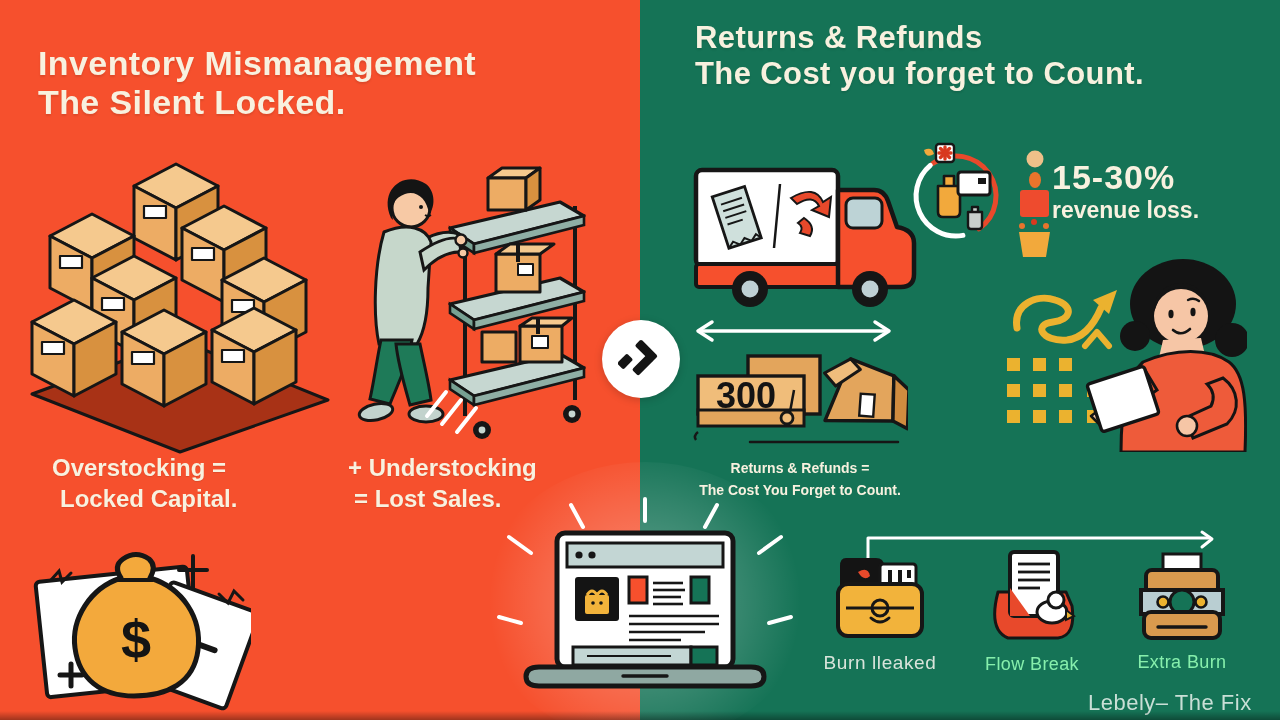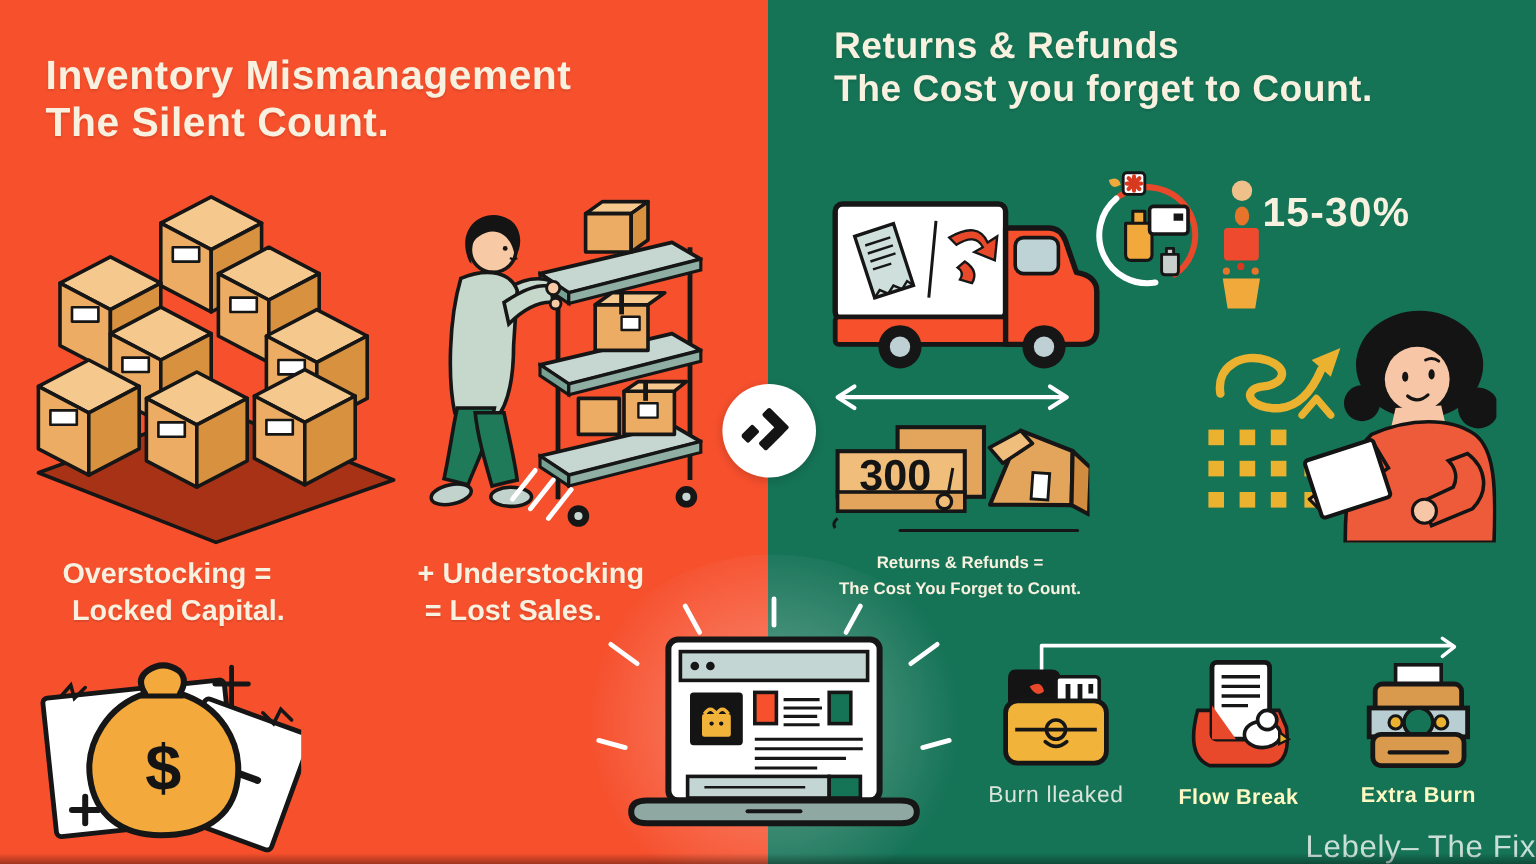--- a/index.html
+++ b/index.html
@@ -13,31 +13,30 @@
   .abs{position:absolute;}
   .title{
     font-weight:800;color:#F8F1DF;line-height:1.16;letter-spacing:.4px;
     text-shadow:0 2px 2px rgba(0,0,0,0.10);
   }
   .title.l{font-size:34px;}
   .title.r{font-size:31px;}
   .caption{
     font-weight:800;color:#F8F1DF;font-size:24px;line-height:1.3;
     text-shadow:0 1px 1px rgba(0,0,0,0.10);
-    margin-top:11px;
   }
   .small-caption{
     font-weight:700;color:#F8F1DF;font-size:14px;line-height:1.55;text-align:center;
   }
   .stat-value{font-weight:700;color:#F8F1DF;font-size:34px;letter-spacing:1px;}
   .stat-caption{font-weight:800;color:#F8F1DF;font-size:23px;}
   .cost-item{position:absolute;width:150px;text-align:center;}
-  .cost-label{font-weight:700;color:#fef9c3;font-size:18px;margin-top:10px;letter-spacing:.4px;}
+  .cost-label{font-weight:400;color:#86efac;font-size:18px;margin-top:10px;letter-spacing:.4px;}
   .cost-label.thin{font-weight:400;color:#D9E4DB;font-size:19px;letter-spacing:.6px;}
-  .brand{font-weight:300;color:#C9DFD6;font-size:26px;letter-spacing:.5px;}
+  .brand{font-weight:300;color:#C9DFD6;font-size:22px;letter-spacing:.5px;}
   .badge{
     position:absolute;left:602px;top:320px;width:78px;height:78px;border-radius:50%;
     background:#FFFFFF;box-shadow:0 2px 8px rgba(0,0,0,0.18);
     display:flex;align-items:center;justify-content:center;
   }
   .glow{
     position:absolute;left:480px;top:462px;width:330px;height:280px;border-radius:50%;
     background:radial-gradient(circle, rgba(255,255,255,0.35) 0%, rgba(255,255,255,0.12) 48%, rgba(255,255,255,0) 72%);
     pointer-events:none;
   }
@@ -49,21 +48,21 @@
 </style>
 </head>
 <body>
 
 <div class="canvas">
   <div class="panel left"></div>
   <div class="panel right"></div>
 
   <div class="abs title l" style="left:38px;top:24px;margin-top:20px;">
     <div>Inventory Mismanagement</div>
-    <div>The Silent Count.</div>
+    <div>The Silent Locked.</div>
   </div>
 
   <svg class="abs" style="left:26px;top:158px;" width="308" height="298" viewBox="0 0 308 298">
     <defs>
       <g id="ibox" stroke="#161616" stroke-width="3" stroke-linejoin="round">
         <polygon points="0,22 42,0 84,22 42,44" fill="#F5C98E"></polygon>
         <polygon points="0,22 42,44 42,96 0,74" fill="#EDAC64"></polygon>
         <polygon points="42,44 84,22 84,74 42,96" fill="#D8913F"></polygon>
         <rect x="10" y="42" width="22" height="12" fill="#FFFFFF" stroke-width="2.2"></rect>
       </g>
@@ -234,20 +233,21 @@
     <ellipse cx="23" cy="32" rx="6" ry="8" fill="#E8742C"></ellipse>
     <rect x="8" y="42" width="29" height="27" rx="3" fill="#EE4B2E"></rect>
     <circle cx="10" cy="78" r="3" fill="#E8742C"></circle>
     <circle cx="22" cy="74" r="3" fill="#D8391F"></circle>
     <circle cx="34" cy="78" r="3" fill="#E8742C"></circle>
     <polygon points="7,84 38,84 34,109 11,109" fill="#F2A93C"></polygon>
   </svg>
 
   <div class="abs" style="left:1052px;top:158px;">
     <div class="stat-value">15-30%</div>
+    <div class="stat-caption">revenue loss.</div>
   </div>
 
   <svg class="abs" style="left:690px;top:352px;" width="218" height="102" viewBox="0 0 218 102">
     <line x1="60" y1="90" x2="208" y2="90" stroke="#161616" stroke-width="2.5" stroke-linecap="round"></line>
     <rect x="58" y="4" width="72" height="58" fill="#E3A55C" stroke="#161616" stroke-width="3.4"></rect>
     <g transform="rotate(14 168 52)">
       <polygon points="150,10 196,16 206,60 140,76" fill="#E3A55C" stroke="#161616" stroke-width="3.4" stroke-linejoin="round"></polygon>
       <polygon points="196,16 214,26 222,64 206,60" fill="#D08C3F" stroke="#161616" stroke-width="3.4" stroke-linejoin="round"></polygon>
       <polygon points="150,10 128,30 142,40 162,18" fill="#EFBD7C" stroke="#161616" stroke-width="3" stroke-linejoin="round"></polygon>
       <rect x="170" y="40" width="14" height="22" fill="#FFFFFF" stroke="#161616" stroke-width="2.4" transform="rotate(-10 177 51)"></rect>

